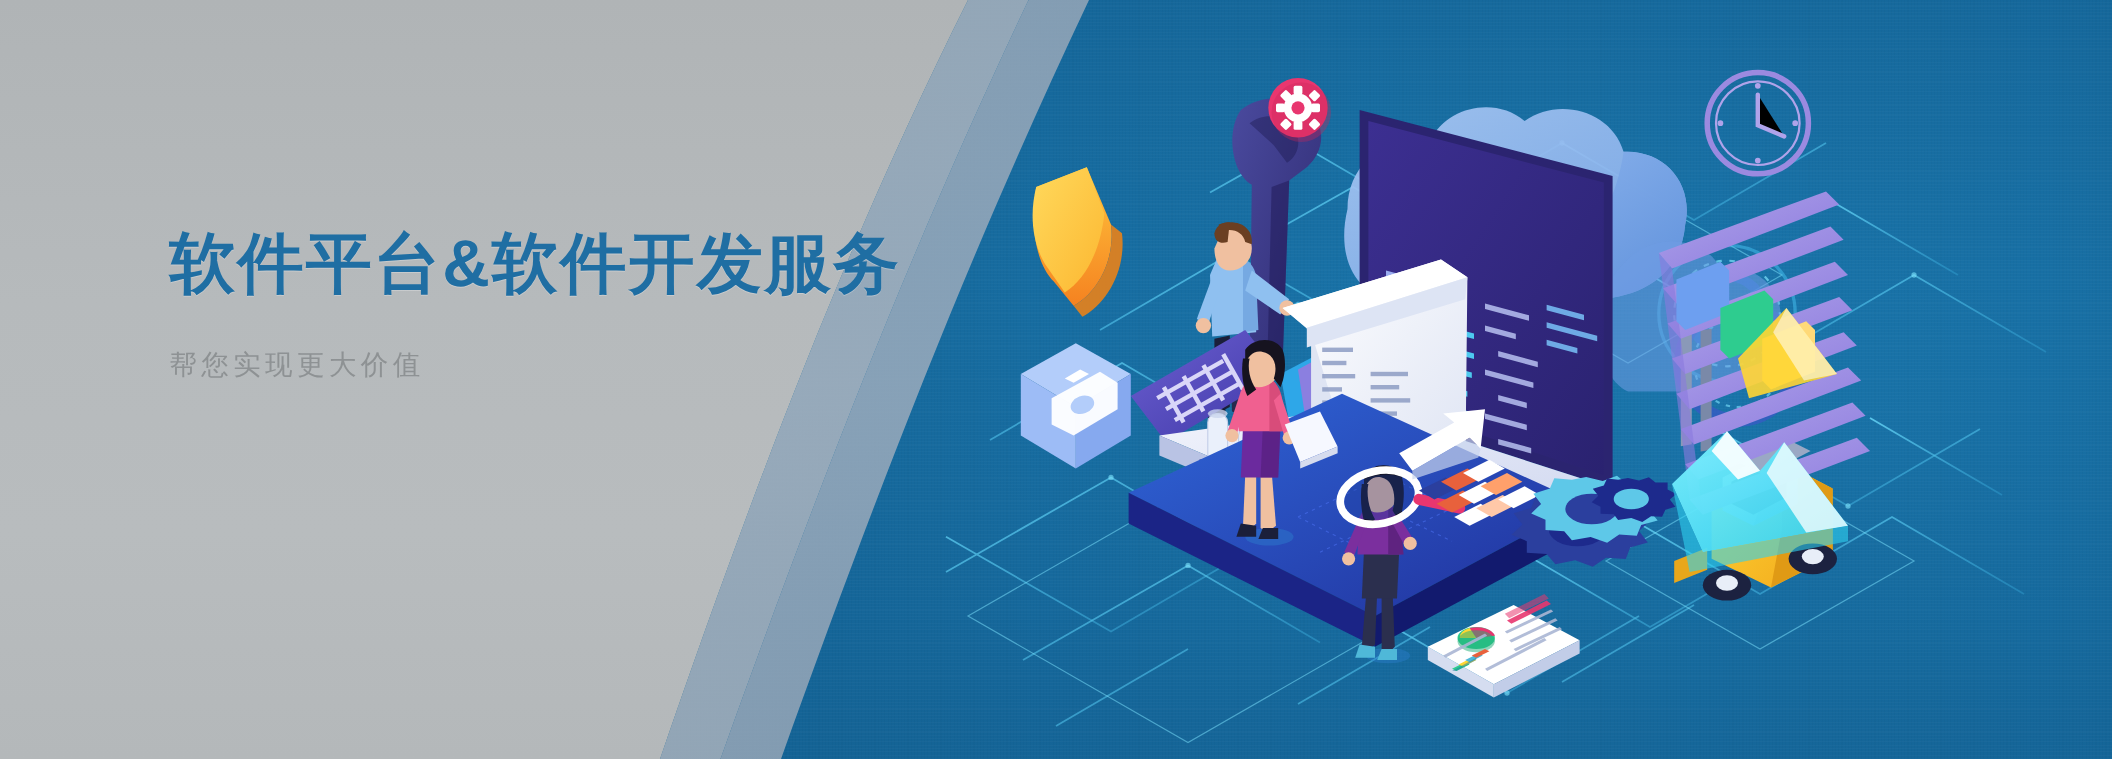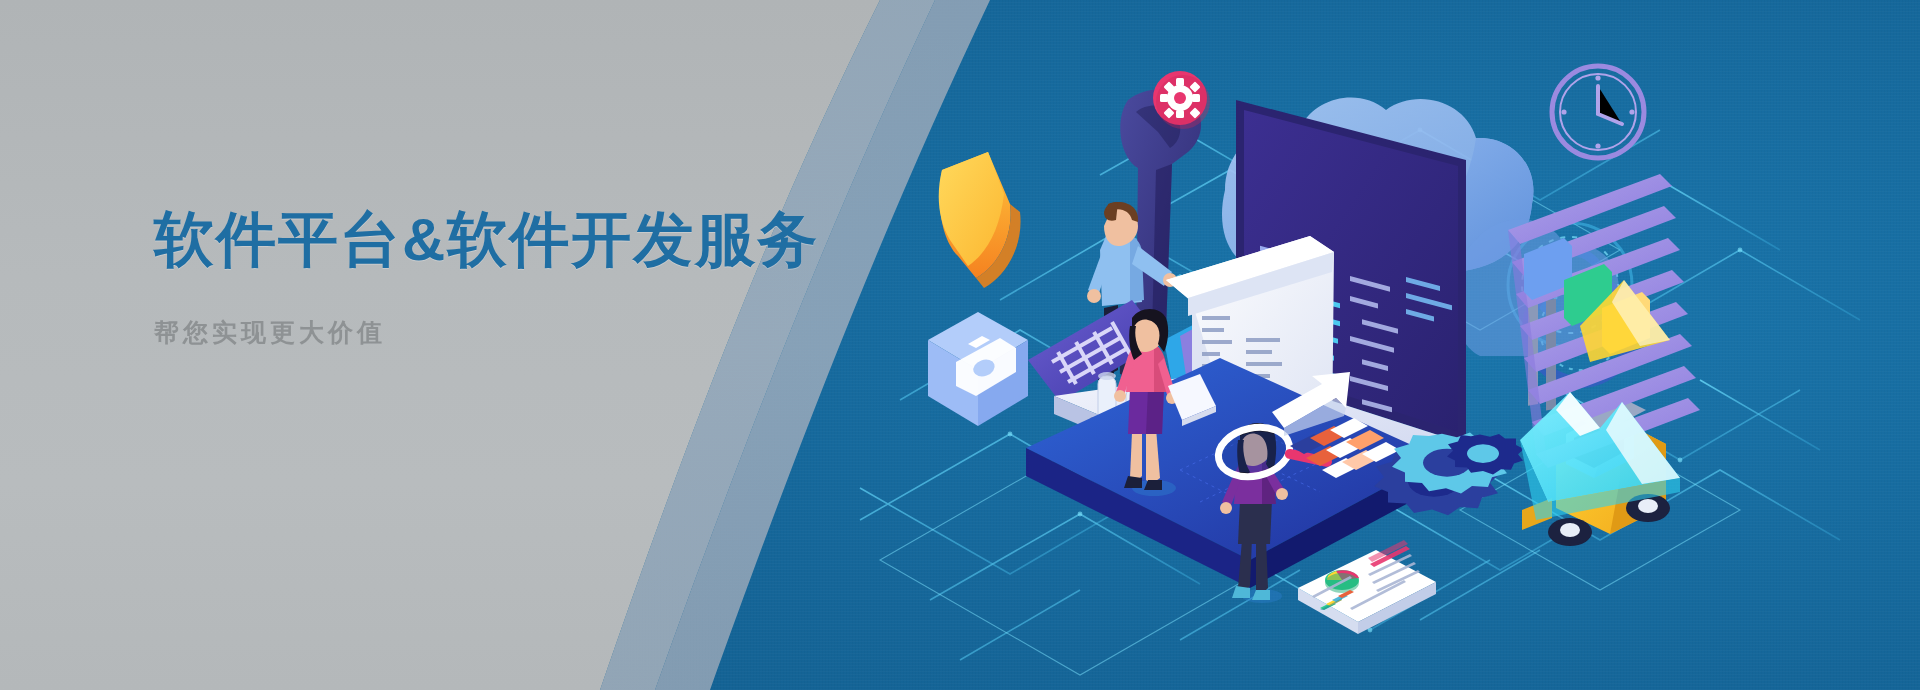--- a/index.html
+++ b/index.html
@@ -44,21 +44,21 @@
   .circuit{position:absolute;inset:0;pointer-events:none;}
   
   .copy{position:absolute;left:110px;top:205px;width:760px;margin-left:44px;}
   .headline{
     font-size:60px;font-weight:700;letter-spacing:2px;
     color:#1f6ea3;line-height:1.15;white-space:nowrap;
     text-shadow:0 1px 0 rgba(255,255,255,.25);
   }
   .subline{
     margin-top:42px;
-    font-size:25px;font-weight:700;letter-spacing:4px;
+    font-size:25px;font-weight:400;letter-spacing:4px;
     color:#8e9294;line-height:1.3;white-space:nowrap;
   }
   
   .illo{position:absolute;left:880px;top:40px;width:1040px;height:650px;}
 </style>
 </head>
 <body>
 
 <div id="banner">
 

